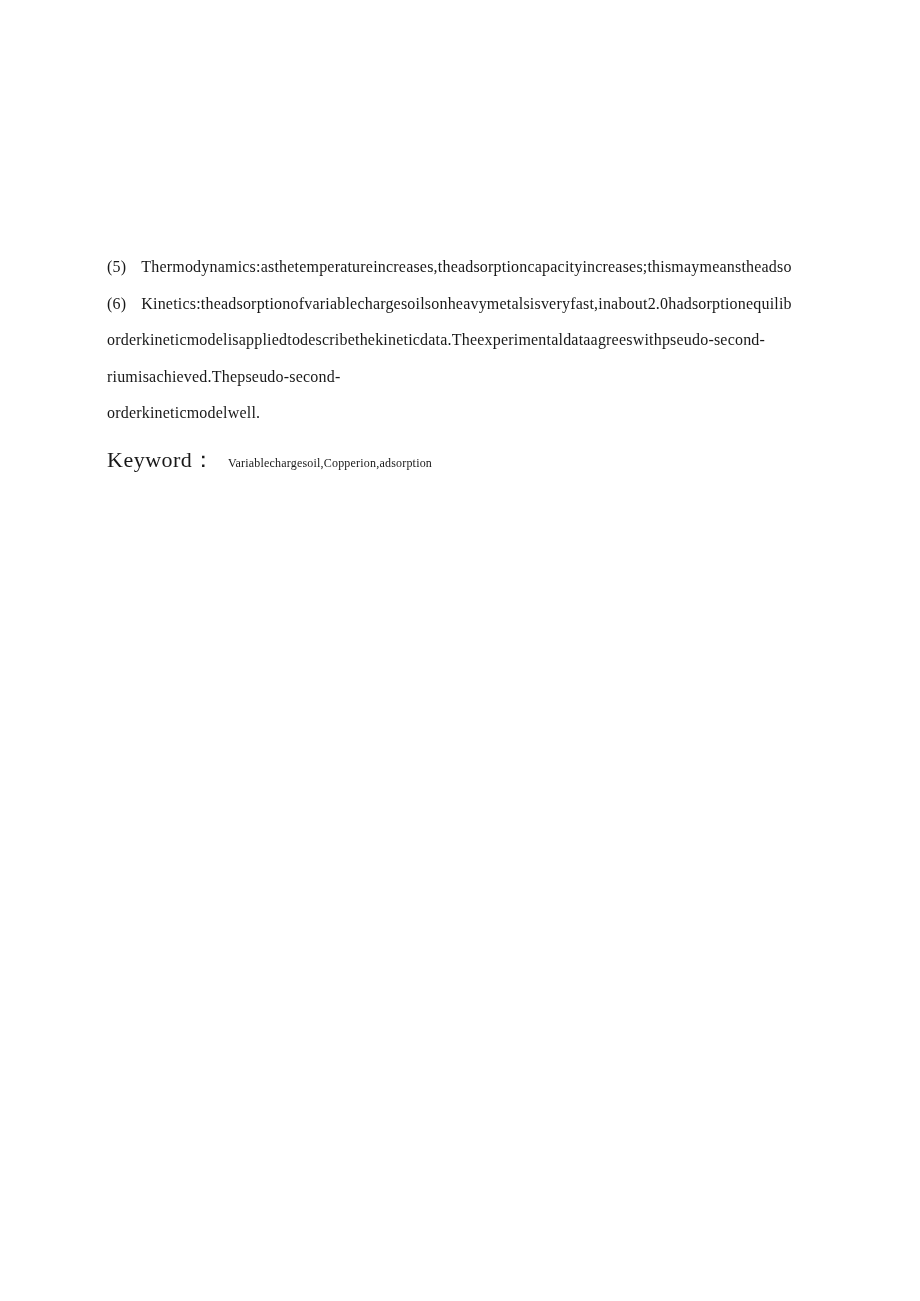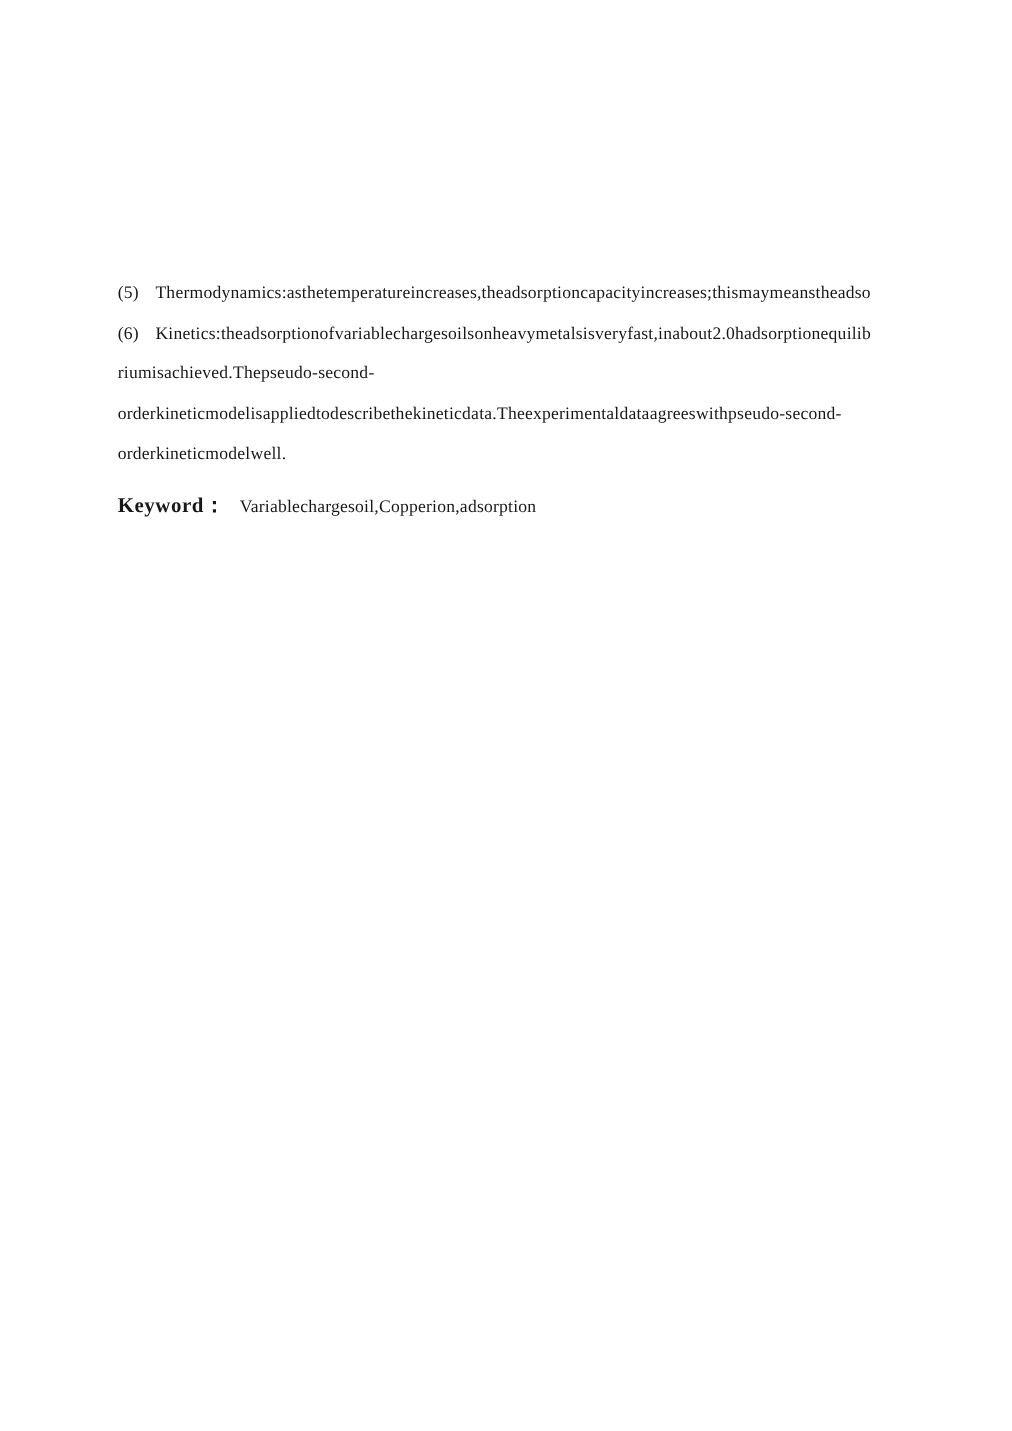--- a/index.html
+++ b/index.html
@@ -38,48 +38,48 @@
     display: inline-block;
     margin-right: 15px;
   }
   .keyword-row {
     margin-top: 9px;
     white-space: nowrap;
     line-height: 38px;
     height: 38px;
   }
   .keyword-label {
-    font-size: 19px;
-    font-weight: bold;
+    font-size: 22px;
+    font-weight: normal;
     letter-spacing: 0.5px;
     margin-right: 13px;
   }
   .keyword-text {
-    font-size: 16px;
+    font-size: 12px;
     letter-spacing: 0.2px;
   }
 </style>
 </head>
 <body>
 
 <div class="page">
   <div class="content">
 
     <div class="para">
       <div class="line">
         <span class="marker">(5)</span><span>Thermodynamics:asthetemperatureincreases,theadsorptioncapacityincreases;thismaymeanstheadso</span>
       </div>
     </div>
 
     <div class="para">
       <div class="line">
         <span class="marker">(6)</span><span>Kinetics:theadsorptionofvariablechargesoilsonheavymetalsisveryfast,inabout2.0hadsorptionequilib</span>
       </div>
+      <div class="line">orderkineticmodelisappliedtodescribethekineticdata.Theexperimentaldataagreeswithpseudo-second-</div>
       <div class="line">riumisachieved.Thepseudo-second-</div>
-      <div class="line">orderkineticmodelisappliedtodescribethekineticdata.Theexperimentaldataagreeswithpseudo-second-</div>
       <div class="line">orderkineticmodelwell.</div>
     </div>
 
     <div class="keyword-row">
       <span class="keyword-label">Keyword：</span><span class="keyword-text">Variablechargesoil,Copperion,adsorption</span>
     </div>
 
   </div>
 </div>
 

